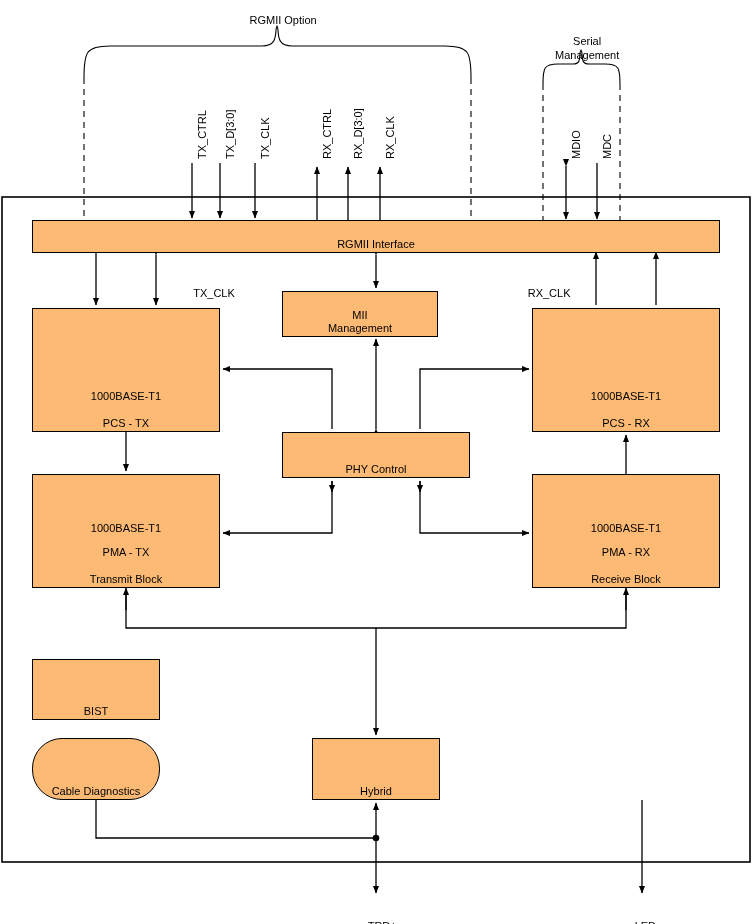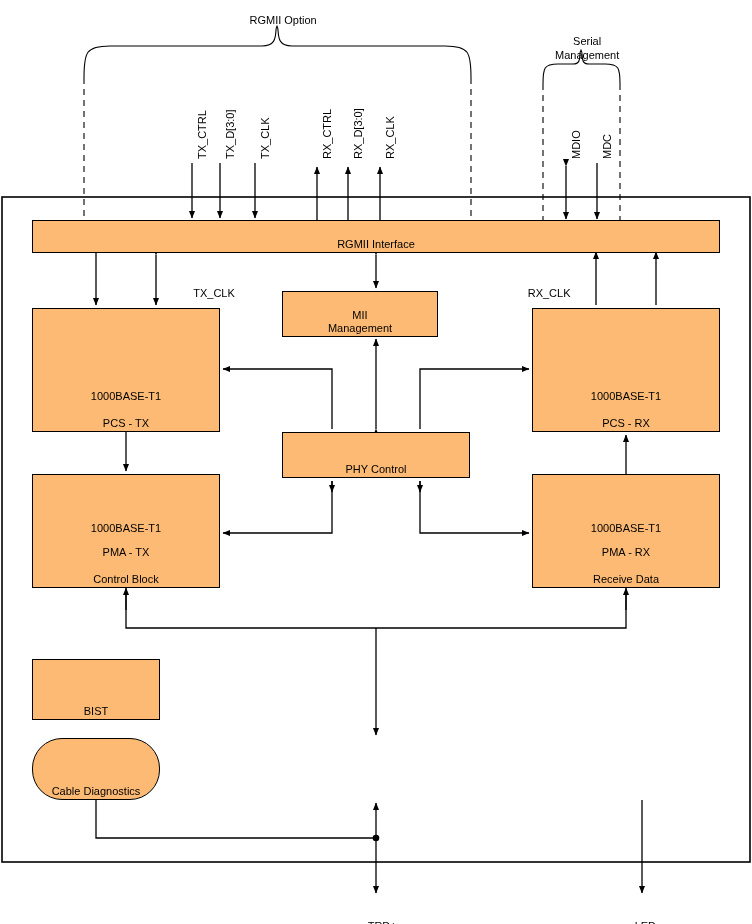--- a/index.html
+++ b/index.html
@@ -140,48 +140,51 @@
     <span>1000BASE-T1</span>
     <div class="gap3"></div>
     <span>PCS - RX</span>
   </div>
 
   <div class="blk" style="left:32px;top:474px;width:188px;height:114px;padding-top:4px;">
     <span>1000BASE-T1</span>
     <div class="gap2"></div>
     <span>PMA - TX</span>
     <div class="gap3"></div>
-    <span>Control Block</span>
+    <span>Transmit Block</span>
   </div>
 
   <div class="blk" style="left:532px;top:474px;width:188px;height:114px;padding-top:4px;">
     <span>1000BASE-T1</span>
     <div class="gap2"></div>
     <span>PMA - RX</span>
     <div class="gap3"></div>
-    <span>Receive Data</span>
+    <span>Receive Block</span>
   </div>
 
   <div class="blk" style="left:282px;top:291px;width:156px;height:46px;">
     <span>MII</span>
     <span>Management</span>
   </div>
 
   <div class="blk" style="left:282px;top:432px;width:188px;height:46px;">
     <span>PHY Control</span>
   </div>
 
   <div class="blk" style="left:32px;top:659px;width:128px;height:61px;">
     <span>BIST</span>
   </div>
 
   <div class="blk" style="left:32px;top:738px;width:128px;height:62px;border-radius:30px;">
     <span>Cable Diagnostics</span>
   </div>
 
+  <div class="blk" style="left:312px;top:738px;width:128px;height:62px;">
+    <span>Hybrid</span>
+  </div>
 
 
   <div class="lbl" style="left:336px;top:906px;width:80px;">
     <span>TRD±</span>
   </div>
   <div class="lbl" style="left:602px;top:906px;width:80px;">
     <span>LEDs</span>
   </div>
 
 </div>

